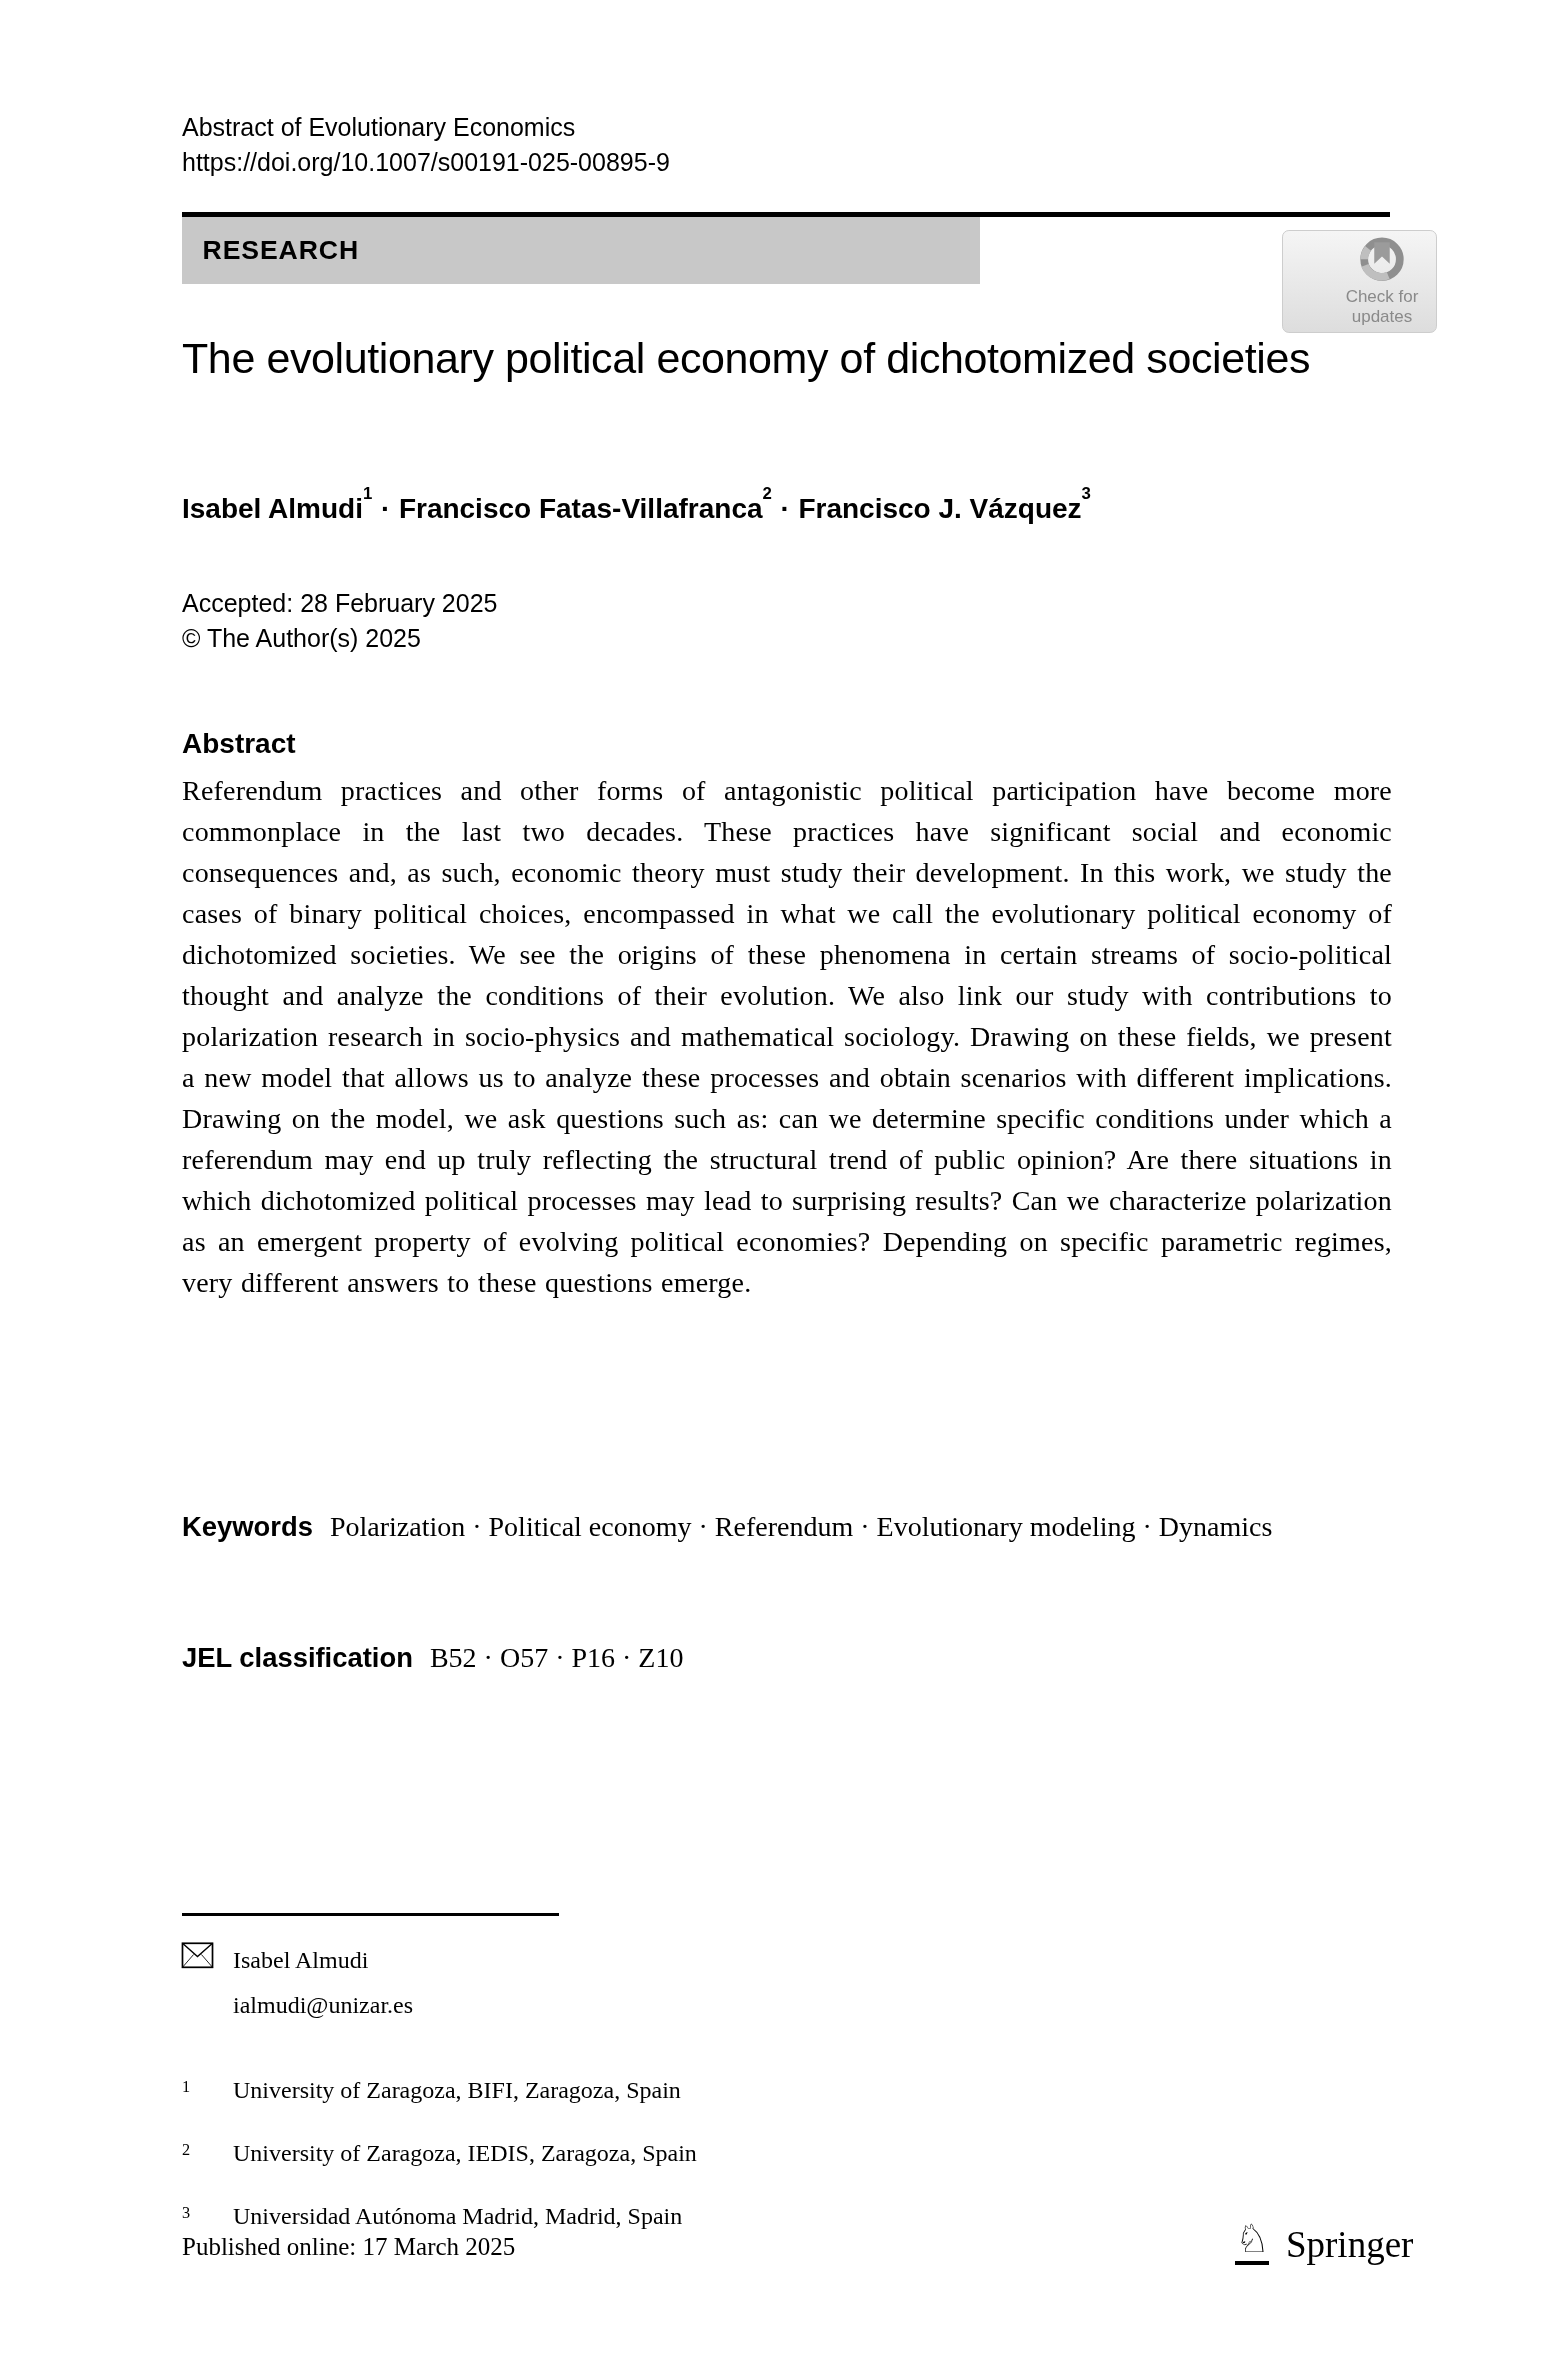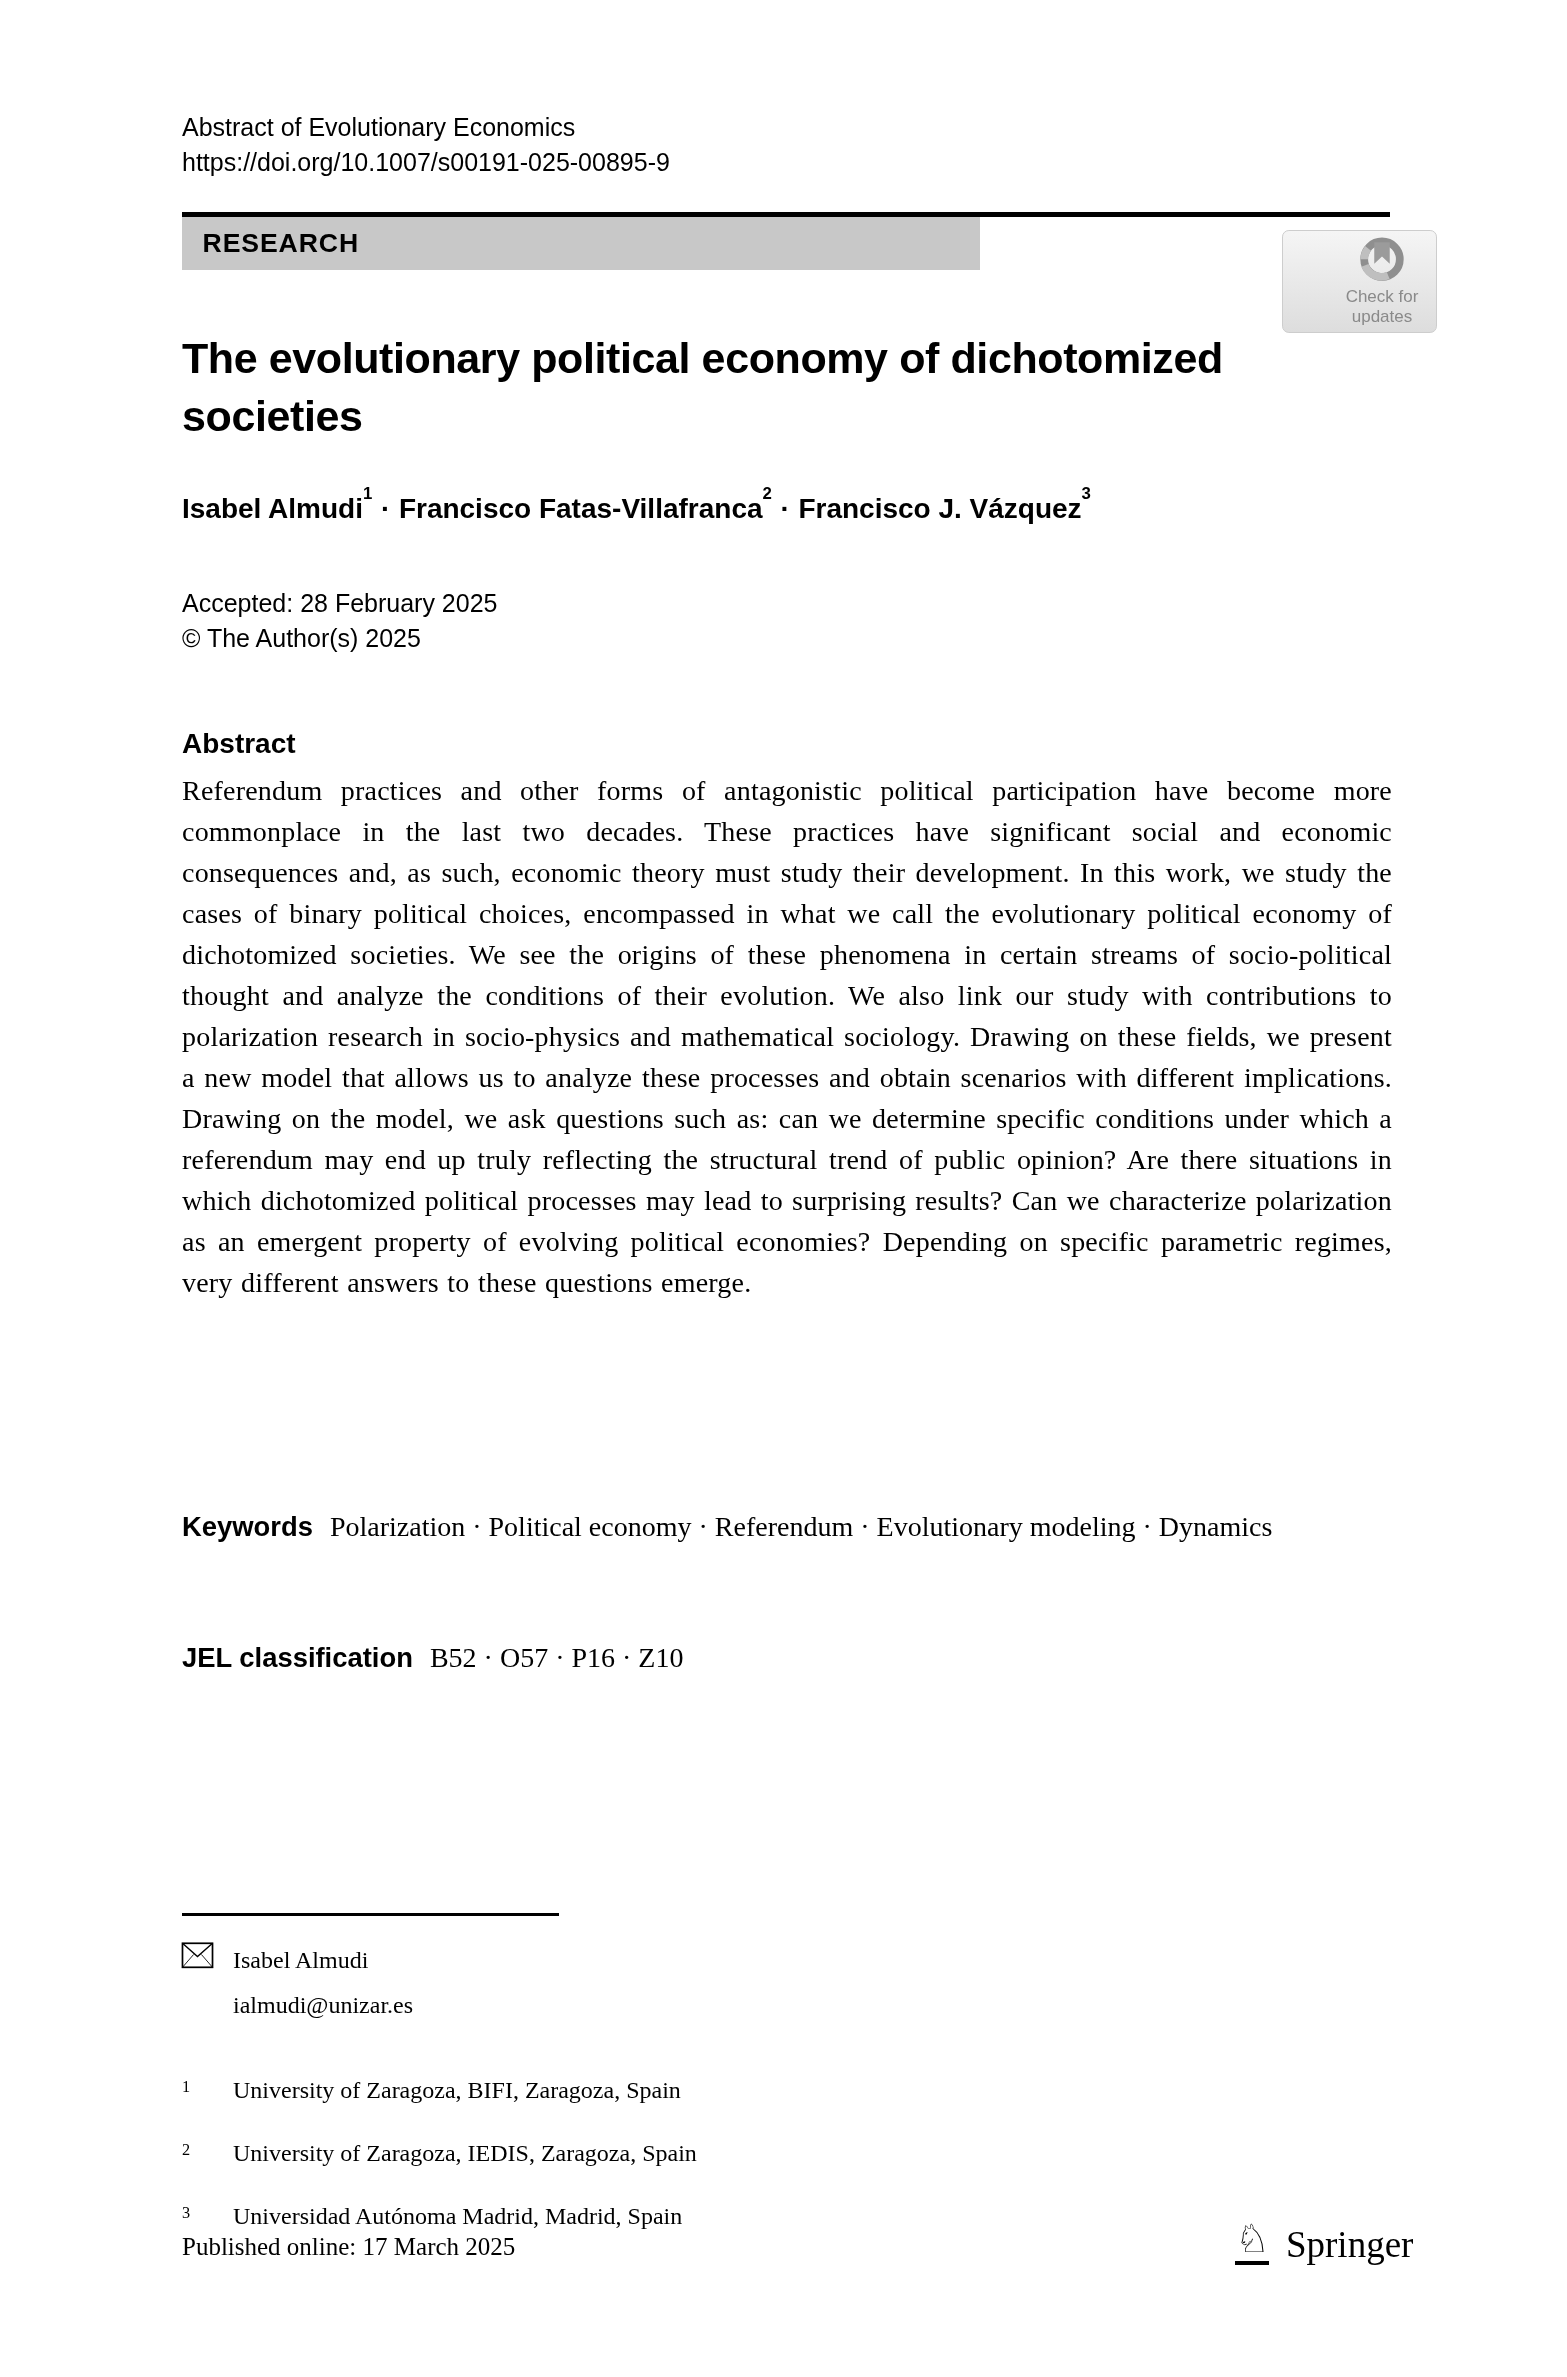--- a/index.html
+++ b/index.html
@@ -5,34 +5,34 @@
   html,body { margin:0; padding:0; background:#9e9e9e; }
   .page {
     position:relative; width:1568px; height:2377px; background:#ffffff;
     font-family:"Liberation Sans", sans-serif; color:#000; overflow:hidden;
   }
   
   .journal-header { position:absolute; left:182px; top:110px; font-size:25px; line-height:35px; }
   .journal-header .doi { cursor:pointer; }
   .top-rule { position:absolute; left:182px; top:212px; width:1208px; height:5.1px; background:#000; }
   .research-banner {
-    position:absolute; left:182px; top:217px; width:798px; height:53px;
+    position:absolute; left:182px; top:217px; width:798px; height:67px;
     background:#c8c8c8; display:flex; align-items:center; padding-left:20.6px; box-sizing:border-box;
     font-size:26.6px; font-weight:bold; letter-spacing:0.9px;
   }
   
   .check-badge {
     position:absolute; left:1282px; top:230px; width:108px; height:101px;
     border:0.9px solid #cdcdcd; border-radius:6.9px;
     background:linear-gradient(#f5f5f5,#dddddd);
     display:flex; flex-direction:column; align-items:center; justify-content:center; cursor:pointer;padding-left:45px;
   }
   .check-badge .txt { font-size:17px; line-height:20px; color:#8a8a8a; text-align:center; }
   
-  .article-title { position:absolute; left:182px; top:329px; width:1208px; font-size:43px; font-weight:bold; line-height:58px; letter-spacing:-0.4px; }
+  .article-title { position:absolute; left:182px; top:329px; width:1208px; font-size:43px; font-weight:normal; line-height:58px; letter-spacing:-0.4px; }
   .authors { position:absolute; left:182px; top:493px; font-size:28px; font-weight:bold; }
   .authors .sep { padding:0 8.6px; }
   sup.s { font-size:60%; position:relative; top:-0.55em; }
   .accepted-block { position:absolute; left:182px; top:586px; font-size:25px; line-height:35px; }
   
   .abstract-heading { position:absolute; left:182px; top:728px; font-size:28px; font-weight:bold; }
   .abstract-body {
     position:absolute; left:182px; top:770px; width:1210px;
     font-family:Liberation Serif, serif; font-size:28px; line-height:41px;
     text-align:justify; letter-spacing:0.2px; word-spacing:1.3px;

